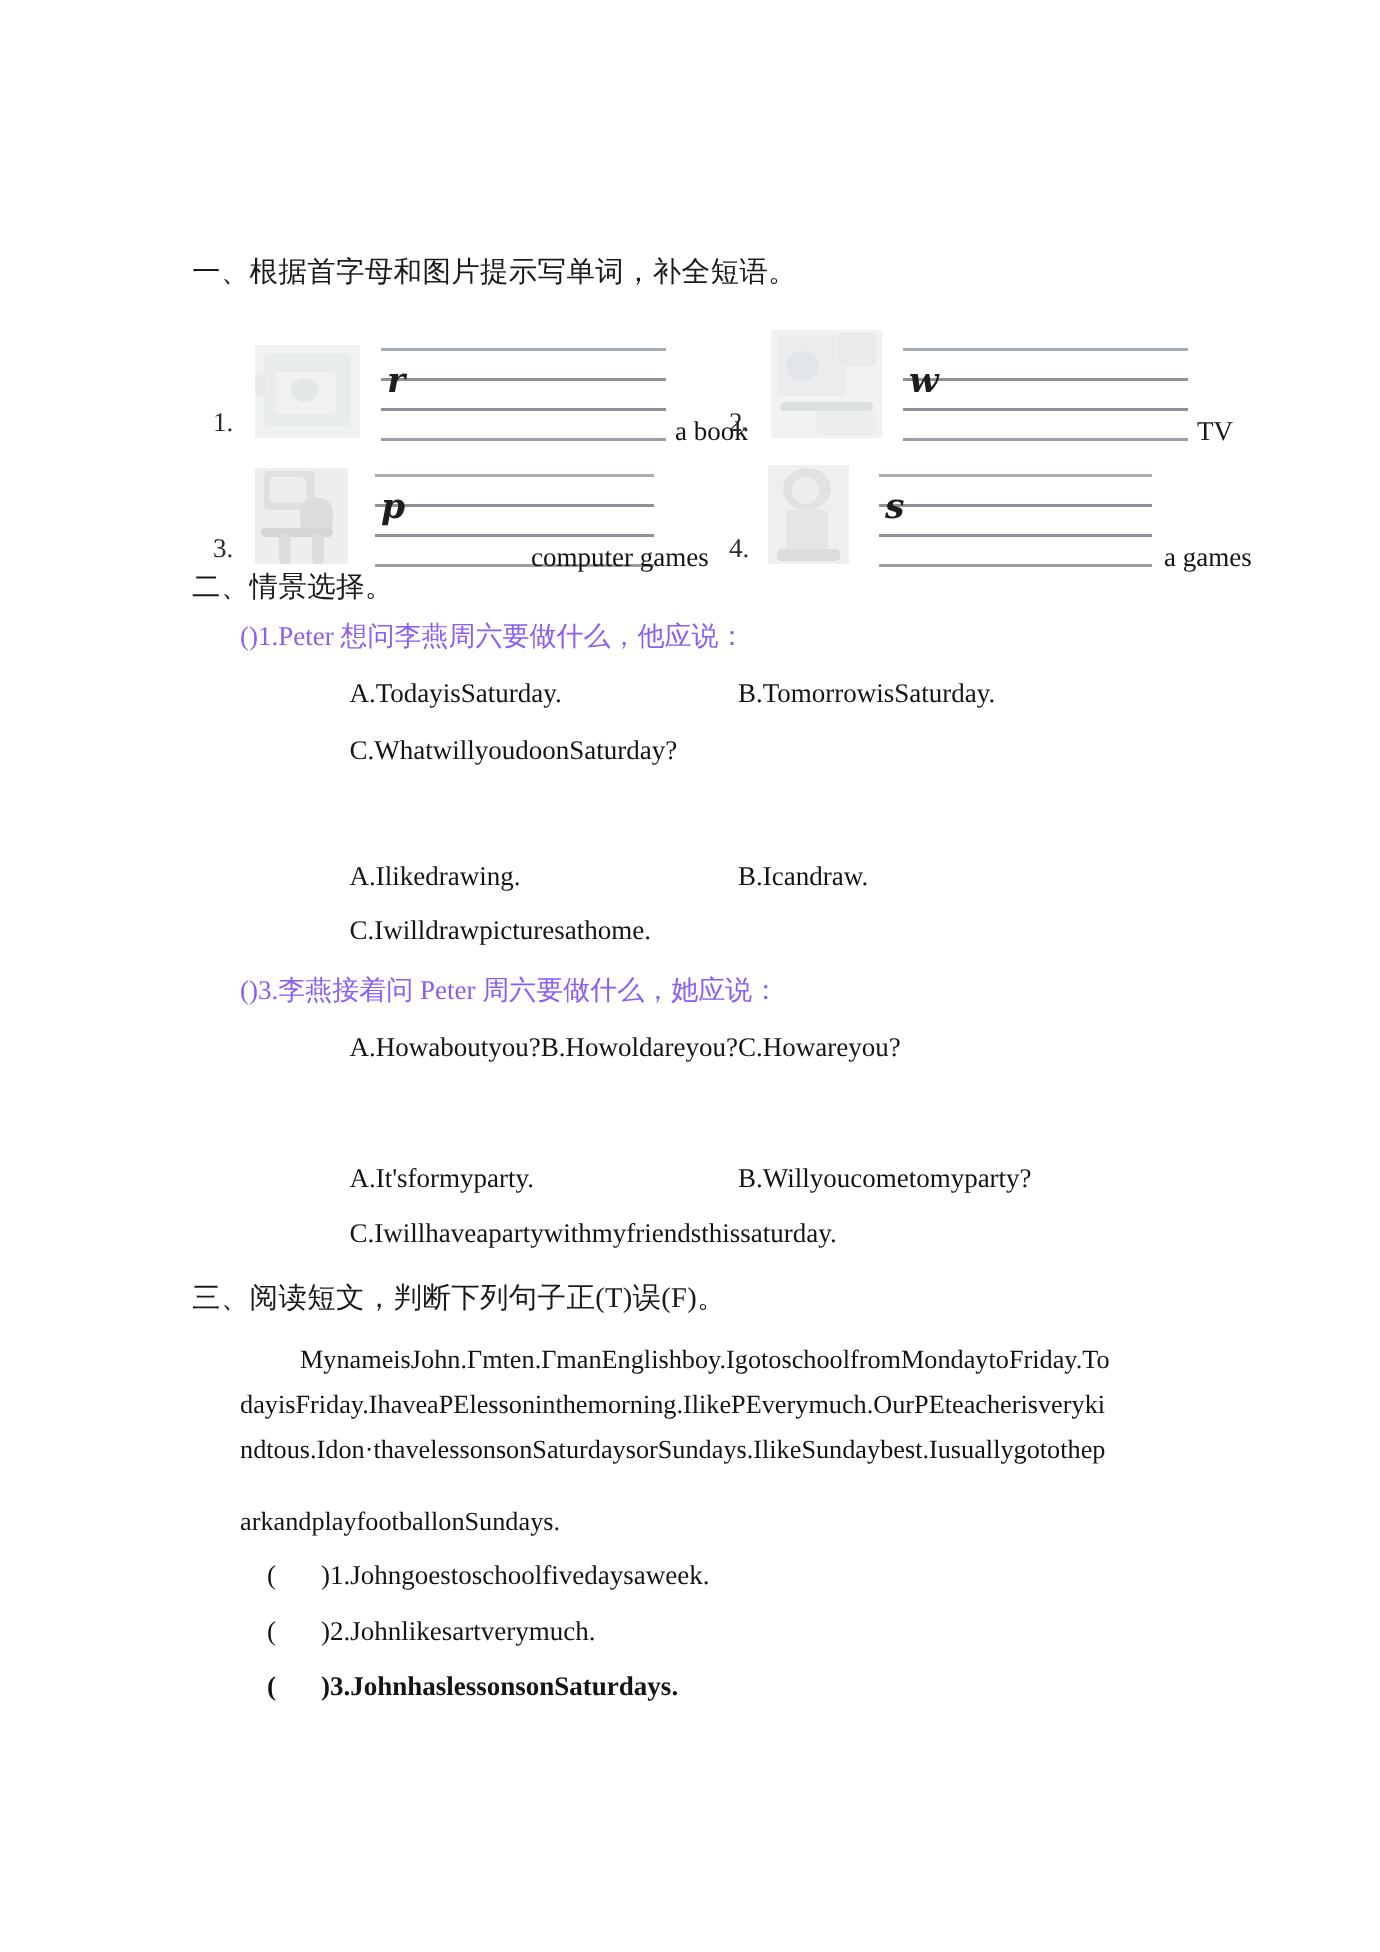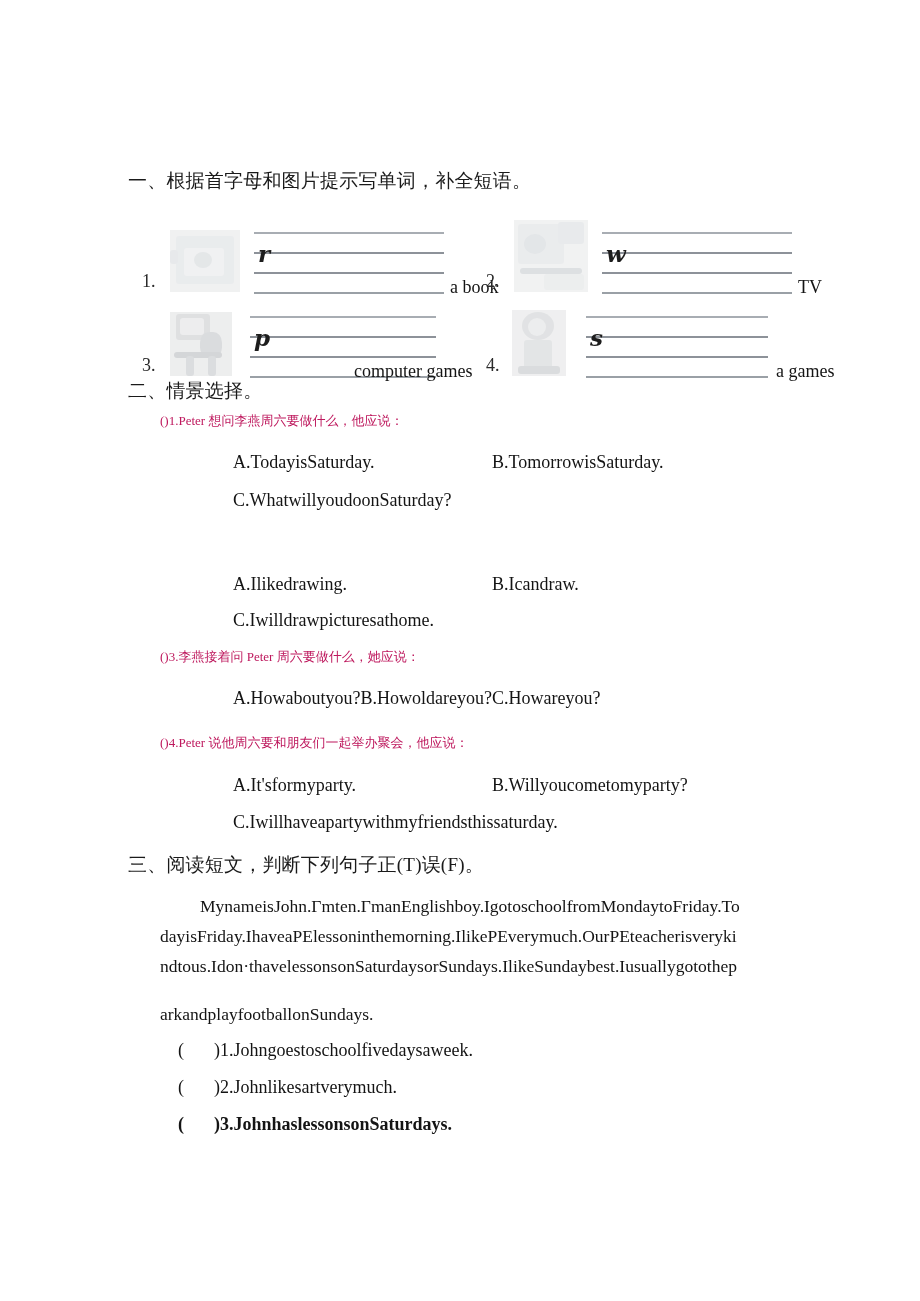--- a/index.html
+++ b/index.html
@@ -26,23 +26,23 @@
   
   .sec-heading {
     position: absolute;
     font-size: 19px;
     letter-spacing: 0.2px;
     white-space: nowrap;
     color: #1a1a1a;
   }
   .qline {
     position: absolute;
-    font-size: 13px;
-    white-space: nowrap;
-    color: #be185d;
+    font-size: 18px;
+    white-space: nowrap;
+    color: #8b5cf6;
   }
   .opt {
     position: absolute;
     font-size: 18px;
     white-space: nowrap;
     color: #141414;
   }
   .passage-line {
     position: absolute;
     font-size: 17.5px;
@@ -226,23 +226,20 @@
 
   <div class="opt" style="left:233px; top:574px;">A.Ilikedrawing.</div>
   <div class="opt" style="left:492px; top:574px;">B.Icandraw.</div>
   <div class="opt" style="left:233px; top:610px;">C.Iwilldrawpicturesathome.</div>
 
   <div class="qline" style="left:160px; top:648px;">
     <span>()</span><span>3.李燕接着问 Peter 周六要做什么，她应说：</span>
   </div>
   <div class="opt" style="left:233px; top:688px;">A.Howaboutyou?B.Howoldareyou?C.Howareyou?</div>
 
-  <div class="qline" style="left:160px; top:734px;">
-    <span>()</span><span>4.Peter 说他周六要和朋友们一起举办聚会，他应说：</span>
-  </div>
   <div class="opt" style="left:233px; top:775px;">A.It'sformyparty.</div>
   <div class="opt" style="left:492px; top:775px;">B.Willyoucometomyparty?</div>
   <div class="opt" style="left:233px; top:812px;">C.Iwillhaveapartywithmyfriendsthissaturday.</div>
 
   <div class="sec-heading" style="left:128px; top:852px;">三、阅读短文，判断下列句子正(T)误(F)。</div>
 
   <div class="passage-line" style="left:160px; top:926px;">dayisFriday.IhaveaPElessoninthemorning.IlikePEverymuch.OurPEteacherisveryki</div>
   <div class="passage-line" style="left:200px; top:896px;">MynameisJohn.Γmten.ΓmanEnglishboy.IgotoschoolfromMondaytoFriday.To</div>
   <div class="passage-line" style="left:160px; top:956px;">ndtous.Idon·thavelessonsonSaturdaysorSundays.IlikeSundaybest.Iusuallygotothep</div>
   <div class="passage-line" style="left:160px; top:1004px;font-family:Liberation Serif, serif;">arkandplayfootballonSundays.</div>

